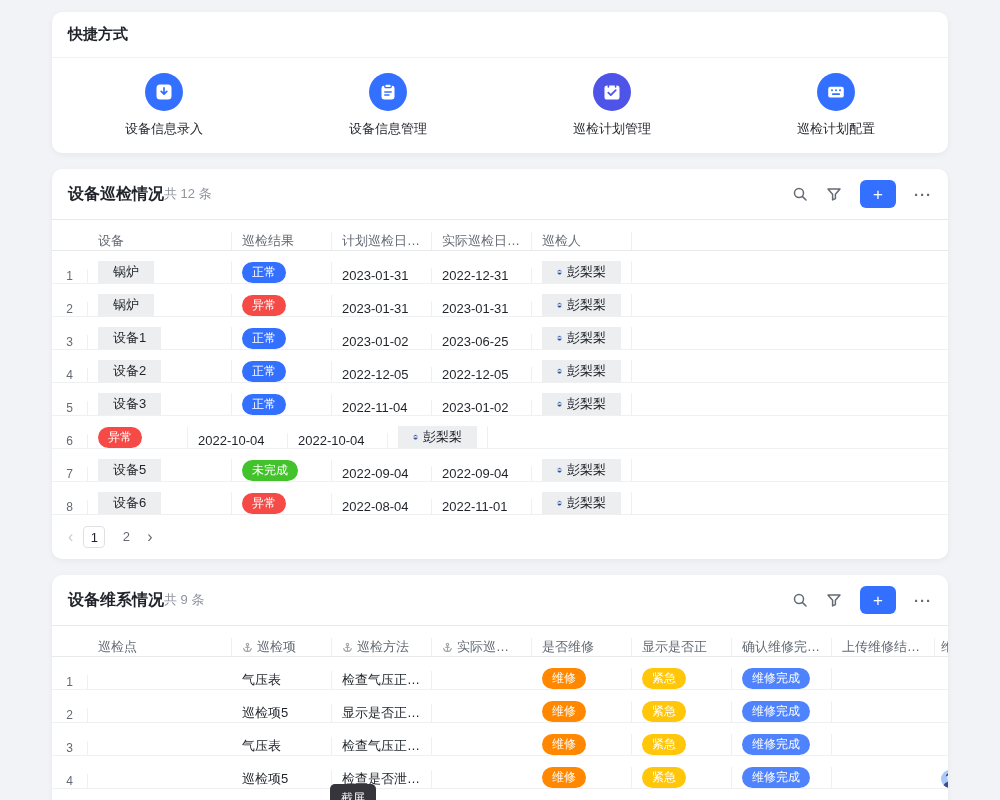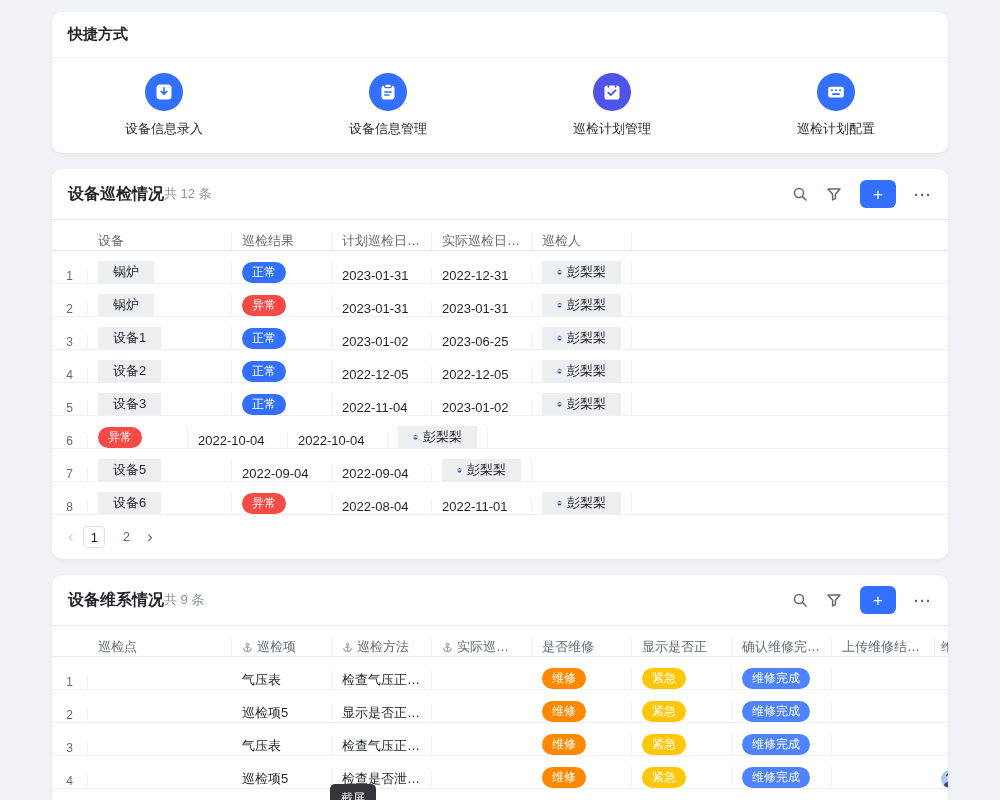--- a/index.html
+++ b/index.html
@@ -288,20 +288,23 @@
               <span>彭梨梨</span>
             </span>
           </div>
           <div class="td i-fill"></div>
         </div>
         <div class="trow">
           <div class="td c-no">7</div>
           <div class="td i-device">
             <span class="chip">设备5</span>
           </div>
+          <div class="td i-result">
+            <span class="pill" style="background:#42c22b">未完成</span>
+          </div>
           <div class="td i-date">2022-09-04</div>
           <div class="td i-date">2022-09-04</div>
           <div class="td i-person">
             <span class="chip">
               <svg class="avatar" width="18" height="18" viewBox="0 0 18 18">
                 <circle cx="9" cy="9" r="9" fill="#a8c8f8"></circle>
                 <circle cx="9" cy="7.6" r="3.1" fill="#fcdcc8"></circle>
                 <path d="M9 3c-2.5 0-4.1 1.7-4.3 3.8 0 0 1.5-1.5 4.3-1.5s4.3 1.5 4.3 1.5C13.1 4.7 11.5 3 9 3z" fill="#323c5e"></path>
                 <path d="M2.7 15.3c.9-2.4 3.4-3.7 6.3-3.7s5.4 1.3 6.3 3.7A8.97 8.97 0 019 18a8.97 8.97 0 01-6.3-2.7z" fill="#3a4c8f"></path>
               </svg>

